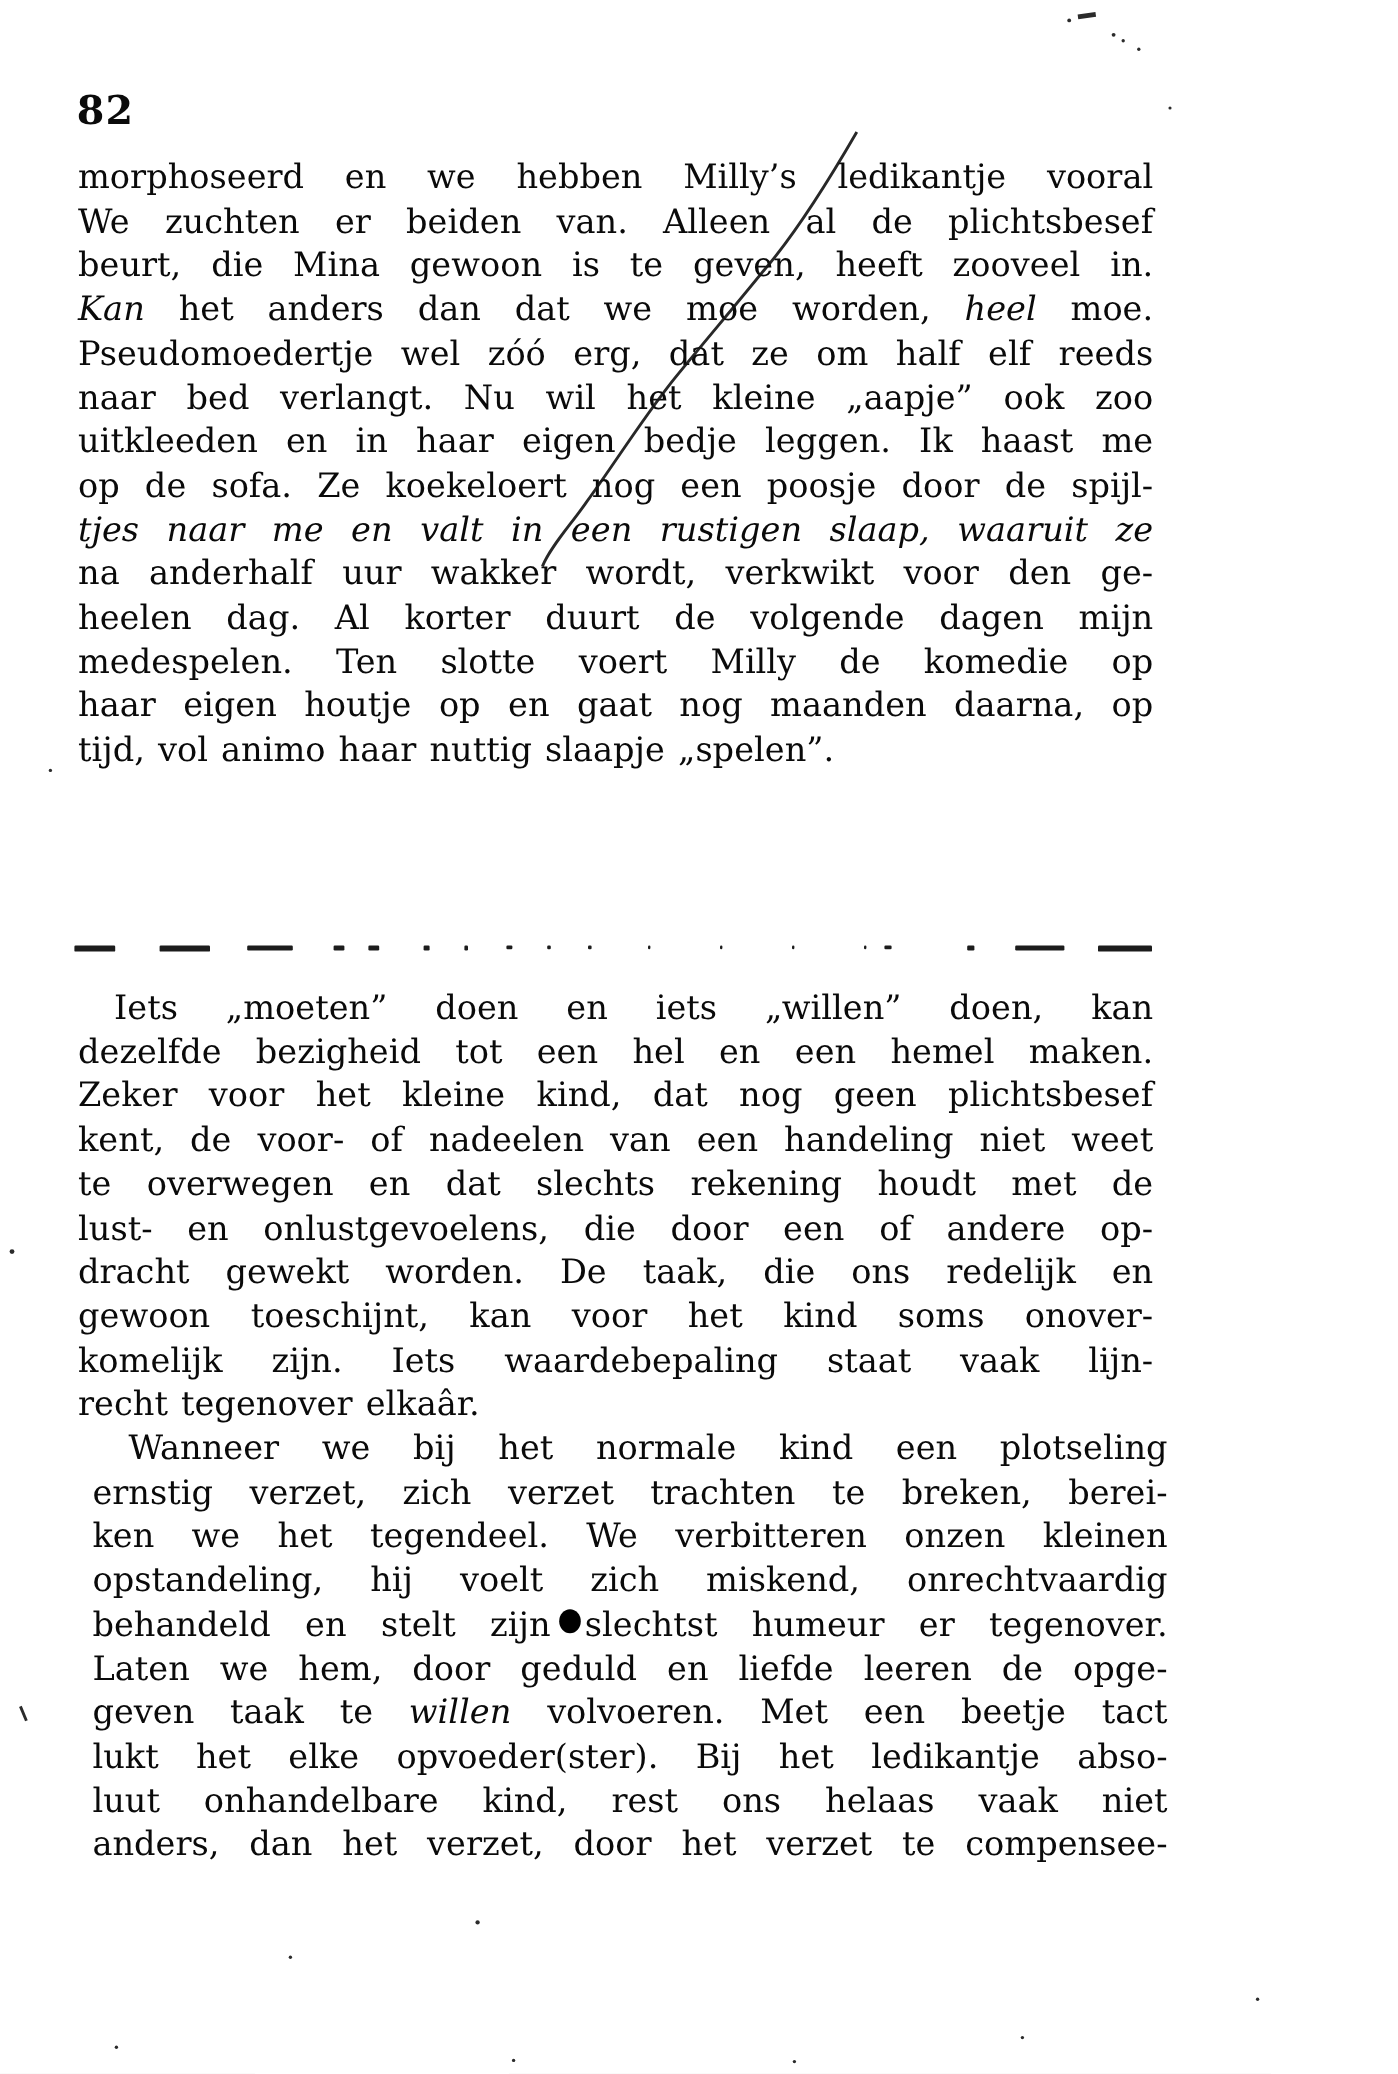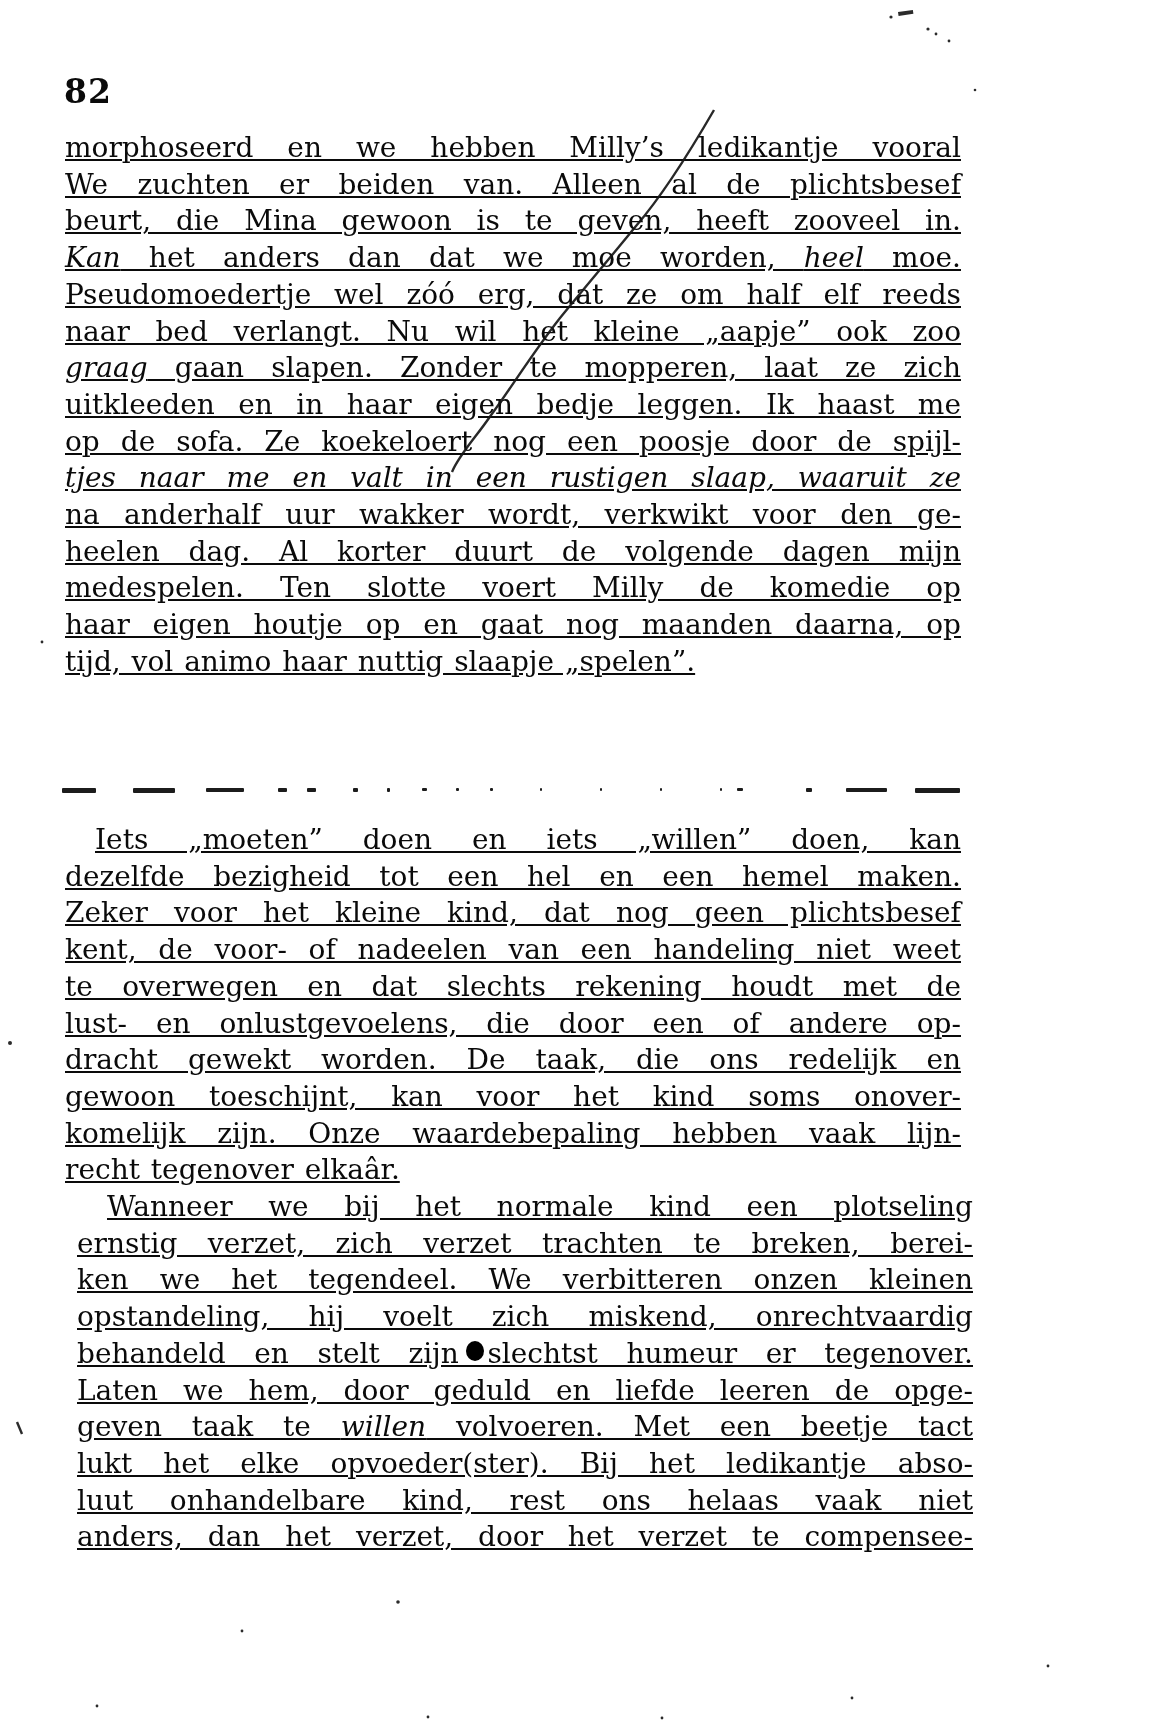--- a/index.html
+++ b/index.html
@@ -19,21 +19,21 @@
     font-size:33px;font-weight:700;letter-spacing:1px;
   }
   .para{
     position:absolute;left:65px;width:896px;
     font-size:28px;line-height:36.7px;
     word-spacing:2px;
   }
   #para1{top:130px;}
   #para2{top:822px;}
   #para3{top:1189px;margin-left:12px;}
-  .line{width:896px;text-align:left;white-space:normal;text-decoration:underline;}
+  .line{width:896px;text-align:left;white-space:normal;}
   .line.j{text-align:justify;text-align-last:justify;}
   .line.ind{text-indent:30px;}
   .it{font-style:italic;}
   .divider{position:absolute;left:0;top:0;width:1165px;height:10px;}
   .divider .seg{position:absolute;background:#1c1c1c;border-radius:1px;}
   .marks{position:absolute;left:0;top:0;width:1165px;height:1728px;pointer-events:none;}
 </style>
 </head>
 <body>
 
@@ -41,21 +41,20 @@
 
   <div class="page-number">82</div>
 
   <div class="para" id="para1">
       <div class="line j"><span>morphoseerd en we hebben Milly’s ledikantje vooral</span></div>
       <div class="line j"><span>We zuchten er beiden van. Alleen al de plichtsbesef</span></div>
       <div class="line j"><span>beurt, die Mina gewoon is te geven, heeft zooveel in.</span></div>
       <div class="line j"><span class="it">Kan</span><span> het anders dan dat we moe worden, </span><span class="it">heel</span><span> moe.</span></div>
       <div class="line j"><span>Pseudomoedertje wel zóó erg, dat ze om half elf reeds</span></div>
       <div class="line j"><span>naar bed verlangt. Nu wil het kleine „aapje” ook zoo</span></div>
-      <div class="line j"><span class="it">graag</span><span> gaan slapen. Zonder te mopperen, laat ze zich</span></div>
       <div class="line j"><span>uitkleeden en in haar eigen bedje leggen. Ik haast me</span></div>
       <div class="line j"><span>op de sofa. Ze koekeloert nog een poosje door de spijl-</span></div>
       <div class="line j"><span class="it">tjes naar me en valt in een rustigen slaap, waaruit ze</span></div>
       <div class="line j"><span>na anderhalf uur wakker wordt, verkwikt voor den ge-</span></div>
       <div class="line j"><span>heelen dag. Al korter duurt de volgende dagen mijn</span></div>
       <div class="line j"><span>medespelen. Ten slotte voert Milly de komedie op</span></div>
       <div class="line j"><span>haar eigen houtje op en gaat nog maanden daarna, op</span></div>
       <div class="line"><span>tijd, vol animo haar nuttig slaapje „spelen”.</span></div>
     </div>
 
@@ -82,21 +81,21 @@
 
   <div class="para" id="para2">
       <div class="line j ind"><span>Iets „moeten” doen en iets „willen” doen, kan</span></div>
       <div class="line j"><span>dezelfde bezigheid tot een hel en een hemel maken.</span></div>
       <div class="line j"><span>Zeker voor het kleine kind, dat nog geen plichtsbesef</span></div>
       <div class="line j"><span>kent, de voor- of nadeelen van een handeling niet weet</span></div>
       <div class="line j"><span>te overwegen en dat slechts rekening houdt met de</span></div>
       <div class="line j"><span>lust- en onlustgevoelens, die door een of andere op-</span></div>
       <div class="line j"><span>dracht gewekt worden. De taak, die ons redelijk en</span></div>
       <div class="line j"><span>gewoon toeschijnt, kan voor het kind soms onover-</span></div>
-      <div class="line j"><span>komelijk zijn. Onze waardebepaling hebben vaak lijn-</span></div>
+      <div class="line j"><span>komelijk zijn. Iets waardebepaling staat vaak lijn-</span></div>
       <div class="line"><span>recht tegenover elkaâr.</span></div>
     </div>
 
   <div class="para" id="para3">
       <div class="line j ind"><span>Wanneer we bij het normale kind een plotseling</span></div>
       <div class="line j"><span>ernstig verzet, zich verzet trachten te breken, berei-</span></div>
       <div class="line j"><span>ken we het tegendeel. We verbitteren onzen kleinen</span></div>
       <div class="line j"><span>opstandeling, hij voelt zich miskend, onrechtvaardig</span></div>
       <div class="line j"><span>behandeld en stelt zijn slechtst humeur er tegenover.</span></div>
       <div class="line j"><span>Laten we hem, door geduld en liefde leeren de opge-</span></div>

